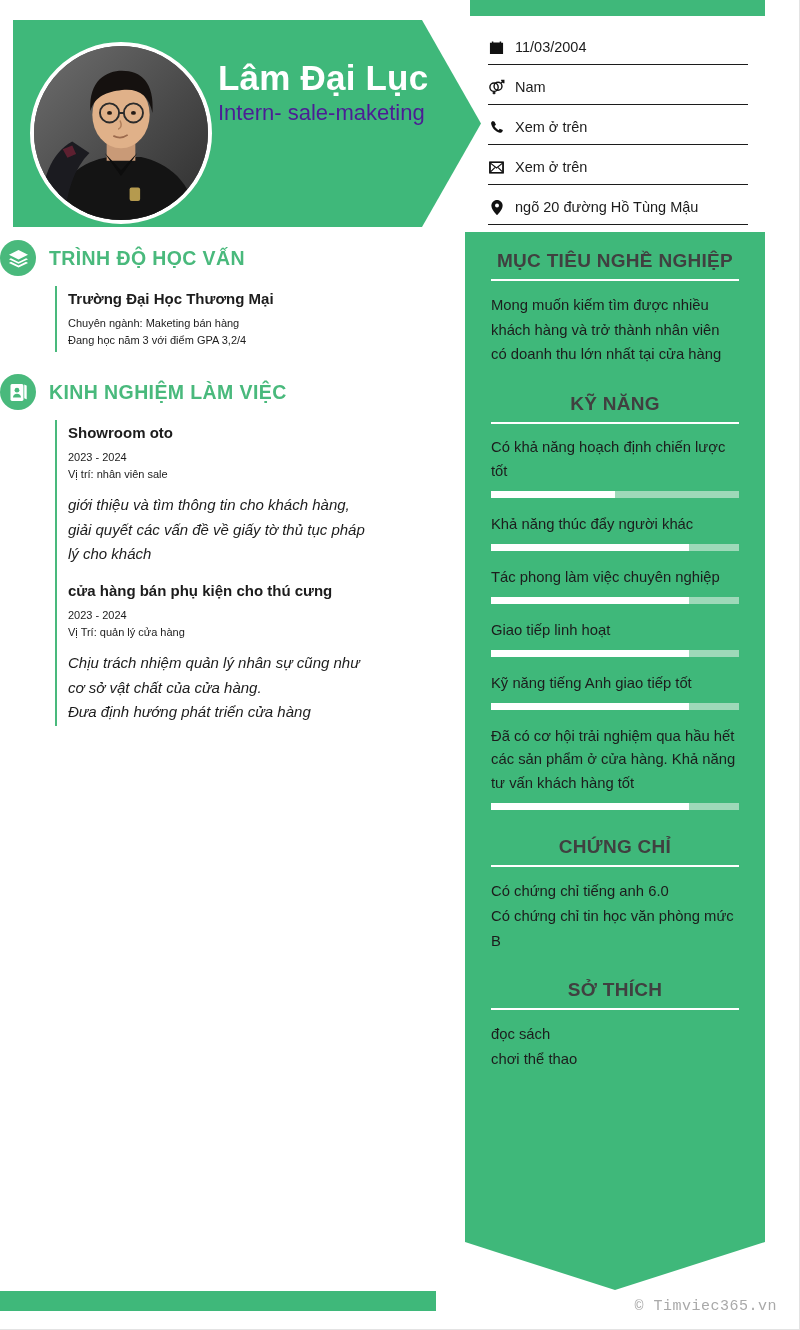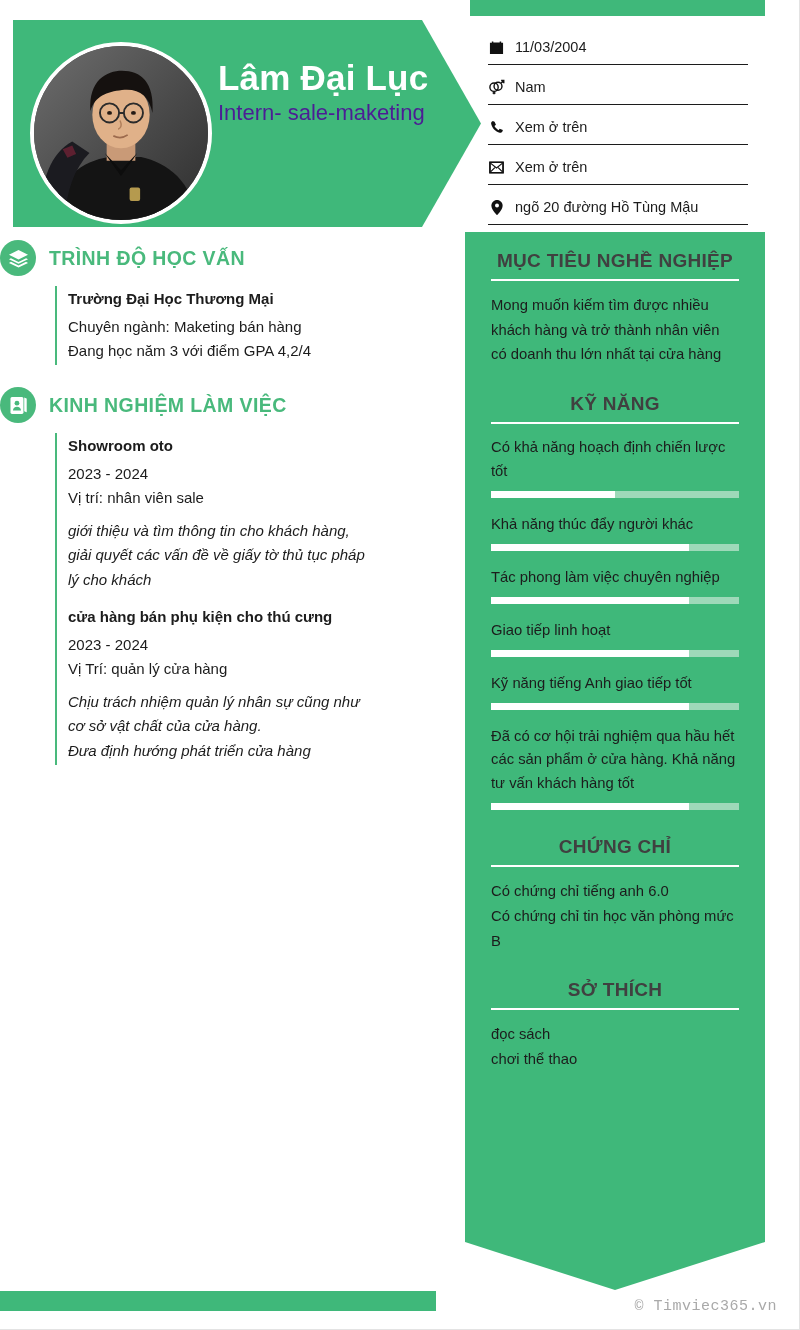--- a/index.html
+++ b/index.html
@@ -151,21 +151,21 @@
   .entry { margin-bottom: 14px; }
   .entry:last-child { margin-bottom: 0; }
   .entry-title {
     font-size: 15px;
     font-weight: bold;
     color: #1c1c1c;
     line-height: 1.5;
     margin-bottom: 4px;
   }
   .entry-line {
-    font-size: 15px;
+    font-size: 11px;
     color: #1c1c1c;
     line-height: 1.62;
   }
   .entry-desc {
     font-size: 15px;
     color: #1c1c1c;
     line-height: 1.62;
     margin-top: 9px;
     white-space: pre-line;
     font-style: italic;
@@ -366,21 +366,21 @@
           <path d="M11 18.4 L3.1 14.5 L1 15.6 L11 20.4 L21 15.6 L18.9 14.5z"></path>
         </svg>
       </span>
       <span class="sec-title">TRÌNH ĐỘ HỌC VẤN</span>
     </div>
 
     <div class="sec-body">
       <div class="entry">
         <div class="entry-title">Trường Đại Học Thương Mại</div>
         <div class="entry-line">Chuyên ngành: Maketing bán hàng</div>
-        <div class="entry-line">Đang học năm 3 với điểm GPA 4,2/4</div>
+        <div class="entry-line">Đang học năm 3 với điểm GPA 3,2/4</div>
       </div>
     </div>
 
     <div class="edu-gap"></div>
 
     <div class="sec-head">
       <span class="sec-icon">
         <svg width="21" height="21" viewBox="0 0 22 22" fill="none">
           <path d="M17 2.6 c1.6 .5 2.6 1.2 2.6 1.2 v14.4 s-1 -.7 -2.6 -1.2z" fill="#ffffff"></path>
           <rect x="2.6" y="2.2" width="13.6" height="17.6" rx="1.6" fill="#ffffff"></rect>

